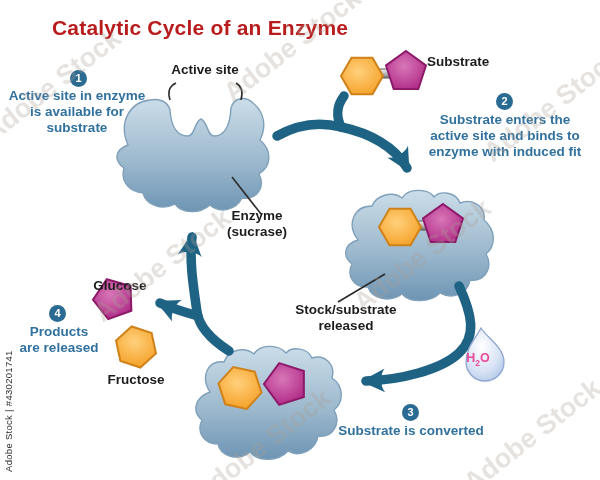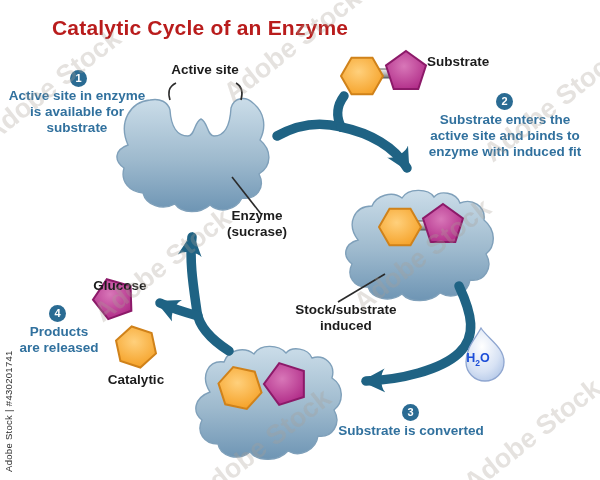--- a/index.html
+++ b/index.html
@@ -16,21 +16,21 @@
   }
   .blacklabel{
     font-size:13.5px;font-weight:bold;color:#1c1c1c;line-height:16px;text-align:center;
   }
   .leftlabel{text-align:left;}
   .badge{
     width:17px;height:17px;border-radius:50%;background:#2a6b93;color:#fff;
     font-size:11px;font-weight:bold;text-align:center;line-height:17px;
   }
   .h2o{
-    font-size:12.5px;font-weight:bold;color:#1d4ed8;text-align:center;line-height:12px;
+    font-size:12.5px;font-weight:bold;color:#ec4899;text-align:center;line-height:12px;
   }
   .h2o sub{font-size:8.5px;}
   .wm-diag{
     font-size:27px;font-weight:bold;color:rgba(170,160,148,0.30);
     transform:rotate(-38deg);white-space:nowrap;pointer-events:none;z-index:6;
   }
   .wm-side{
     font-size:9.5px;color:#2e2e2e;transform:rotate(-90deg);transform-origin:0 0;
     width:186px;white-space:nowrap;z-index:7;letter-spacing:0.3px;
   }
@@ -167,25 +167,25 @@
   </div>
 
   <div class="abs txt blacklabel" style="left:155px;top:62px;width:100px;">Active site</div>
 
   <div class="abs txt blacklabel leftlabel" style="left:427px;top:54px;width:110px;">
     <div>Substrate</div>
   </div>
 
   <div class="abs txt blacklabel" style="left:276px;top:302px;width:140px;">
     <div>Stock/substrate</div>
-    <div>induced</div>
+    <div>released</div>
   </div>
 
   <div class="abs txt blacklabel" style="left:70px;top:259px;width:100px;margin-top:19px;">Glucose</div>
-  <div class="abs txt blacklabel" style="left:86px;top:372px;width:100px;">Catalytic</div>
+  <div class="abs txt blacklabel" style="left:86px;top:372px;width:100px;">Fructose</div>
 
   <div class="abs txt h2o" style="left:457px;top:352px;width:42px;"><span>H</span><sub>2</sub><span>O</span></div>
 
   <div class="abs wm-diag" style="left:-30px;top:70px;">Adobe Stock</div>
   <div class="abs wm-diag" style="left:210px;top:30px;">Adobe Stock</div>
   <div class="abs wm-diag" style="left:470px;top:90px;">Adobe Stock</div>
   <div class="abs wm-diag" style="left:80px;top:250px;">Adobe Stock</div>
   <div class="abs wm-diag" style="left:340px;top:240px;">Adobe Stock</div>
   <div class="abs wm-diag" style="left:180px;top:430px;">Adobe Stock</div>
   <div class="abs wm-diag" style="left:450px;top:420px;">Adobe Stock</div>

